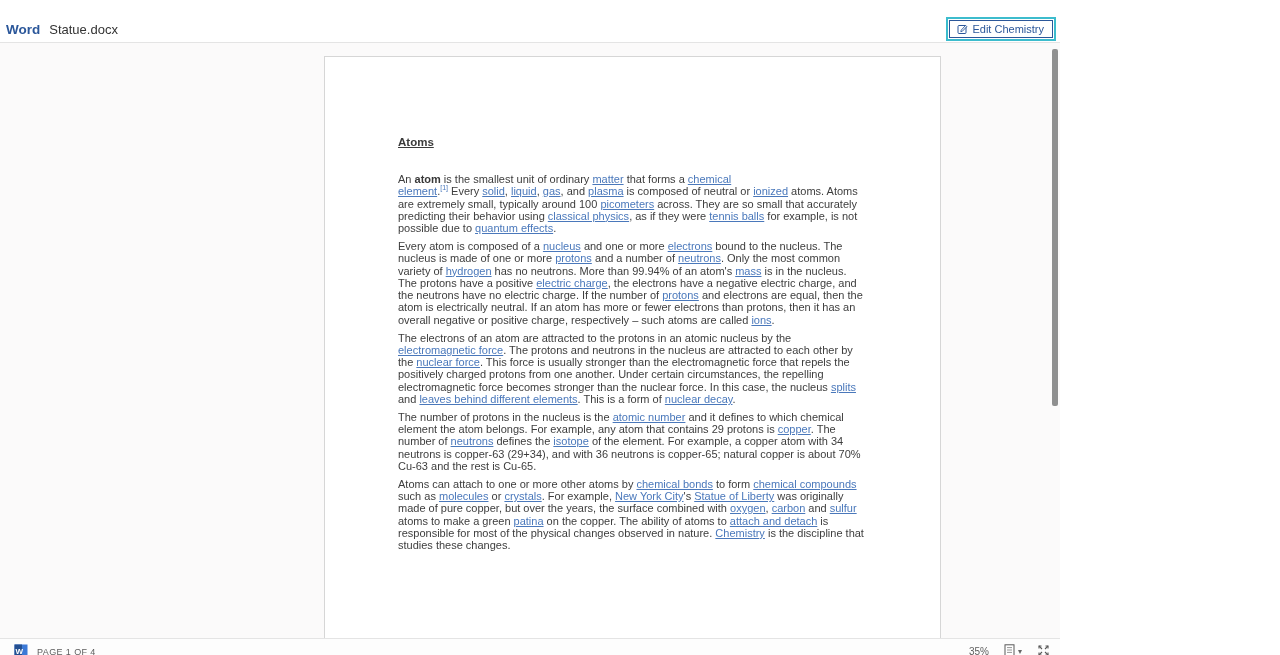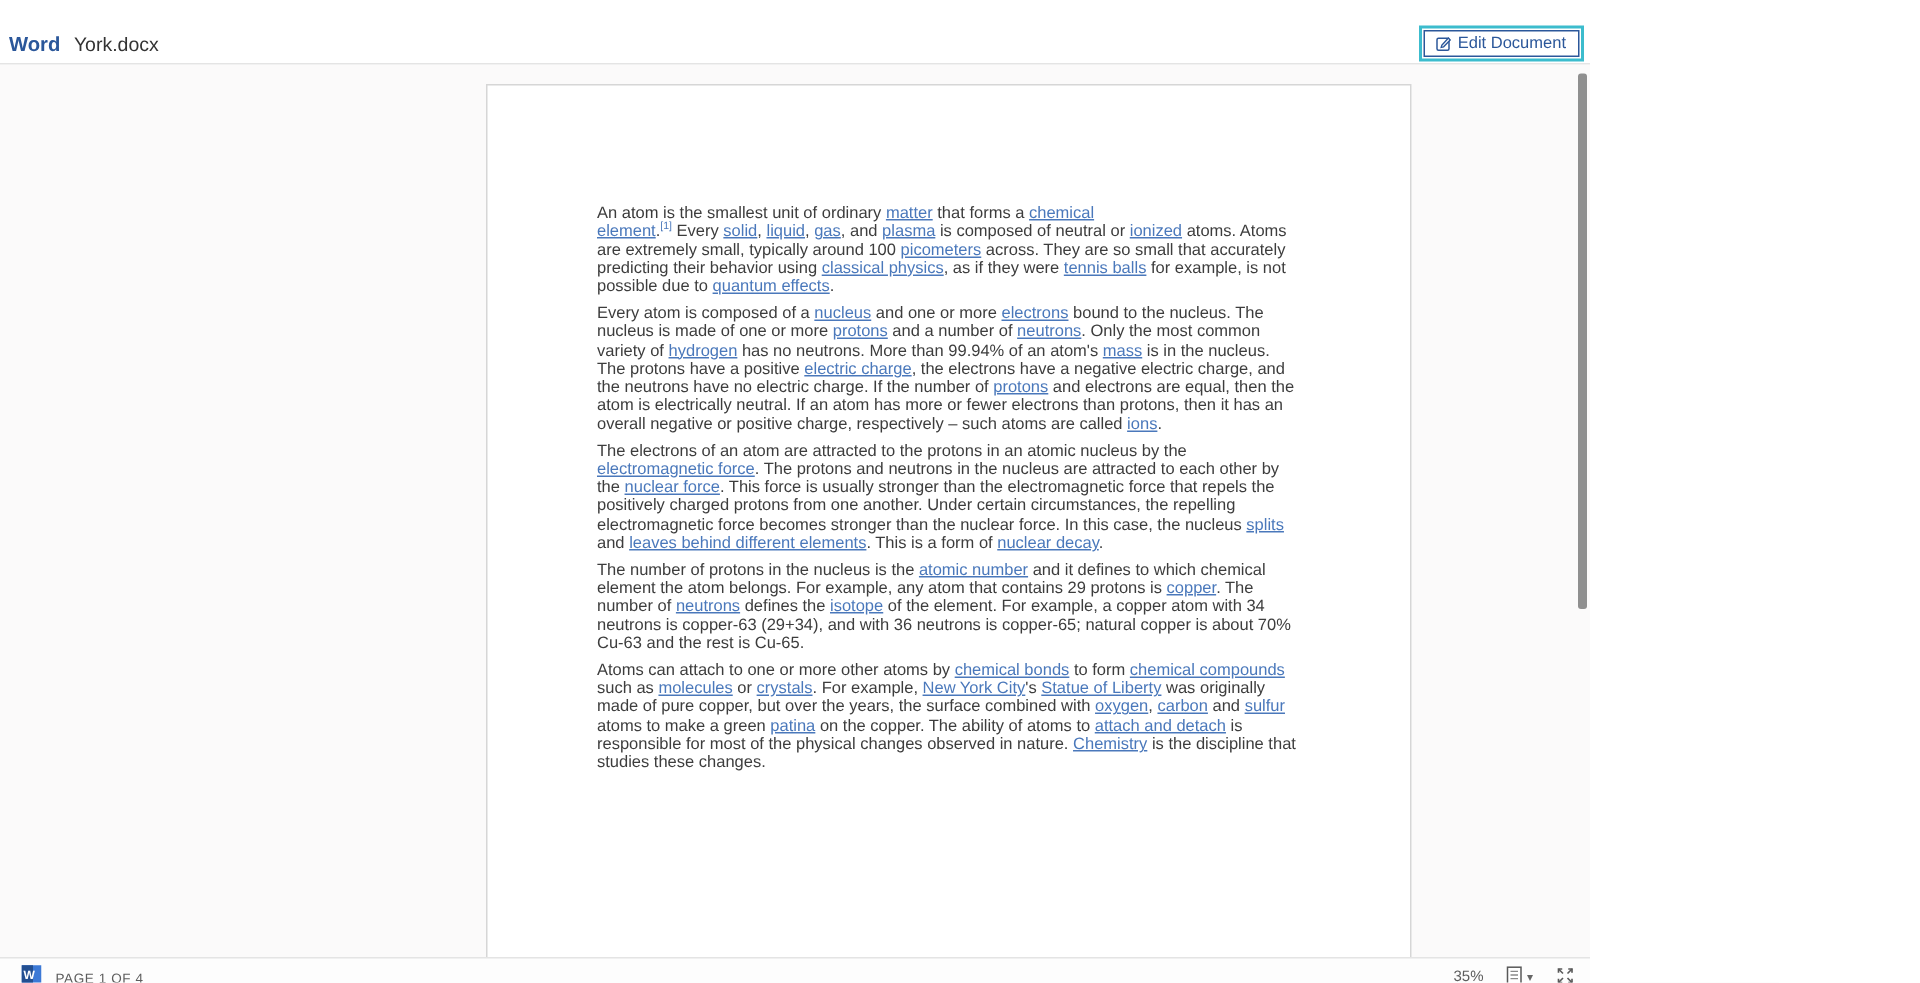--- a/index.html
+++ b/index.html
@@ -40,21 +40,21 @@
   }
   .doc-content { padding:79px 72px 0 73px; }
   .doc-heading {
     font-size:11.5px; font-weight:bold; text-decoration:underline;
     color:#3a3a3a; margin-bottom:25px;
   }
   .doc-para {
     font-size:11px; line-height:12.3px; color:#3d3d3d;
     margin:0 0 5.5px 0;
   }
-  .doc-para strong { font-weight:normal; color:#383838;text-align:right; }
+  .doc-para strong { font-weight:bold; color:#383838;text-align:right; }
   .doc-link { color:#4a78bb; text-decoration:underline; cursor:pointer; }
   .doc-link.italic { }
   sup.doc-link { font-size:7px; vertical-align:super; line-height:0; text-decoration:none; }
 
   
   .scrollbar { position:absolute; top:0; bottom:0; right:2px; width:6px; }
   .scroll-thumb {
     position:absolute; top:6px; right:0; width:6px; height:357px;
     background:#8f8f8f; border-radius:2px;
   }
@@ -81,38 +81,39 @@
   }
 </style>
 </head>
 <body>
 
 <div class="app">
 
   <div class="header">
     <div class="brand">
       <span class="logo">Word</span>
-      <span class="filename">York.docx</span>
+      <span class="filename">Statue.docx</span>
     </div>
     <div class="edit-wrap">
       <button class="edit-btn">
         <span>
           <svg width="12" height="12" viewBox="0 0 12 12" fill="none">
             <rect x="2" y="2.5" width="8" height="8" rx="1" stroke="#2b579a" stroke-width="1"></rect>
             <path d="M5.2 7.2 L9.6 2.4 L10.8 3.6 L6.4 8.2 L4.8 8.6 Z" fill="#fff" stroke="#2b579a" stroke-width="0.9"></path>
           </svg>
         </span>
-        <span>Edit Document</span>
+        <span>Edit Chemistry</span>
       </button>
     </div>
   </div>
 
   <div class="main">
     <div class="page">
       <div class="doc-content">
+        <h2 class="doc-heading">Atoms</h2>
         <div id="paragraphs">
             <p class="doc-para">An <strong>atom</strong> is the smallest unit of ordinary <a class="doc-link">matter</a> that forms a <a class="doc-link">chemical</a><br><a class="doc-link">element</a>.<sup class="doc-link">[1]</sup> Every <a class="doc-link">solid</a>, <a class="doc-link">liquid</a>, <a class="doc-link">gas</a>, and <a class="doc-link">plasma</a> is composed of neutral or <a class="doc-link">ionized</a> atoms. Atoms are extremely small, typically around 100 <a class="doc-link">picometers</a> across. They are so small that accurately predicting their behavior using <a class="doc-link">classical physics</a>, as if they were <a class="doc-link">tennis balls</a> for example, is not possible due to <a class="doc-link">quantum effects</a>.</p>
             <p class="doc-para">Every atom is composed of a <a class="doc-link">nucleus</a> and one or more <a class="doc-link">electrons</a> bound to the nucleus. The nucleus is made of one or more <a class="doc-link">protons</a> and a number of <a class="doc-link">neutrons</a>. Only the most common variety of <a class="doc-link">hydrogen</a> has no neutrons. More than 99.94% of an atom's <a class="doc-link">mass</a> is in the nucleus. The protons have a positive <a class="doc-link">electric charge</a>, the electrons have a negative electric charge, and the neutrons have no electric charge. If the number of <a class="doc-link">protons</a> and electrons are equal, then the atom is electrically neutral. If an atom has more or fewer electrons than protons, then it has an overall negative or positive charge, respectively – such atoms are called <a class="doc-link">ions</a>.</p>
             <p class="doc-para">The electrons of an atom are attracted to the protons in an atomic nucleus by the <a class="doc-link">electromagnetic force</a>. The protons and neutrons in the nucleus are attracted to each other by the <a class="doc-link">nuclear force</a>. This force is usually stronger than the electromagnetic force that repels the positively charged protons from one another. Under certain circumstances, the repelling electromagnetic force becomes stronger than the nuclear force. In this case, the nucleus <a class="doc-link">splits</a> and <a class="doc-link">leaves behind different elements</a>. This is a form of <a class="doc-link">nuclear decay</a>.</p>
             <p class="doc-para">The number of protons in the nucleus is the <a class="doc-link italic">atomic number</a> and it defines to which chemical element the atom belongs. For example, any atom that contains 29 protons is <a class="doc-link">copper</a>. The number of <a class="doc-link">neutrons</a> defines the <a class="doc-link">isotope</a> of the element. For example, a copper atom with 34 neutrons is copper-63 (29+34), and with 36 neutrons is copper-65; natural copper is about 70% Cu-63 and the rest is Cu-65.</p>
             <p class="doc-para">Atoms can attach to one or more other atoms by <a class="doc-link">chemical bonds</a> to form <a class="doc-link">chemical compounds</a> such as <a class="doc-link">molecules</a> or <a class="doc-link">crystals</a>. For example, <a class="doc-link">New York City</a>'s <a class="doc-link">Statue of Liberty</a> was originally made of pure copper, but over the years, the surface combined with <a class="doc-link">oxygen</a>, <a class="doc-link">carbon</a> and <a class="doc-link">sulfur</a> atoms to make a green <a class="doc-link">patina</a> on the copper. The ability of atoms to <a class="doc-link">attach and detach</a> is responsible for most of the physical changes observed in nature. <a class="doc-link">Chemistry</a> is the discipline that studies these changes.</p>
           </div>
       </div>
     </div>
     <div class="scrollbar">

